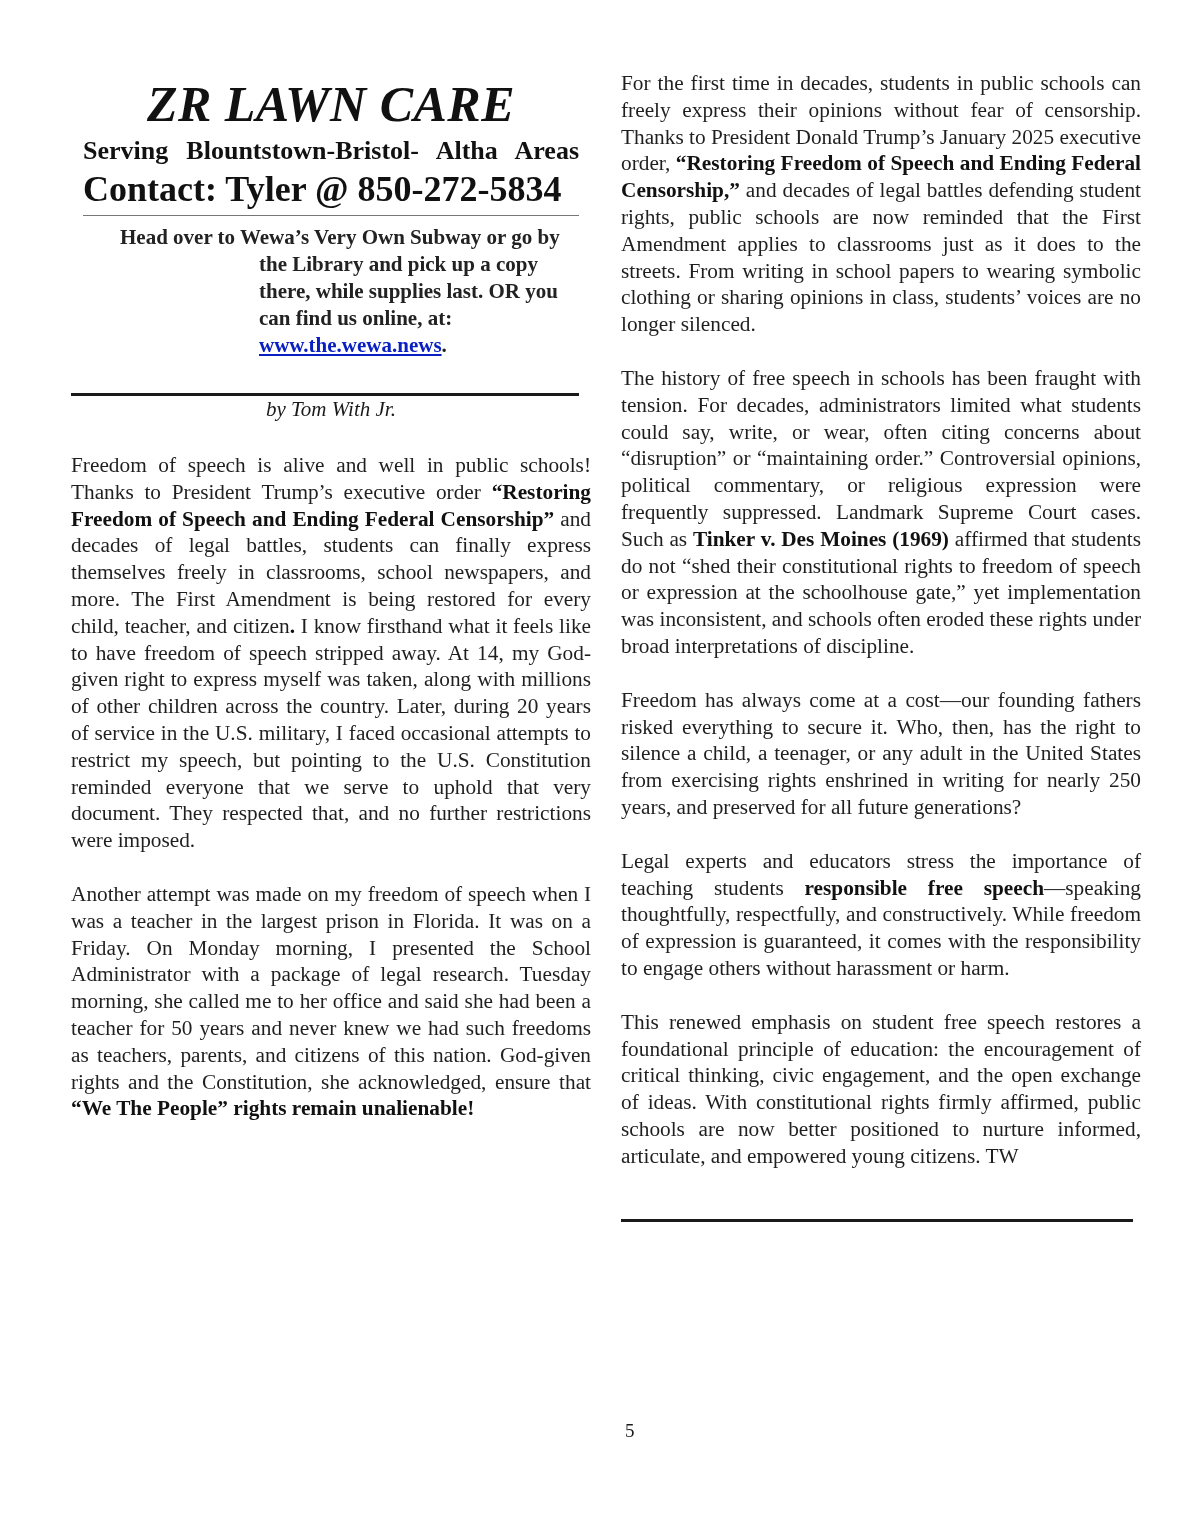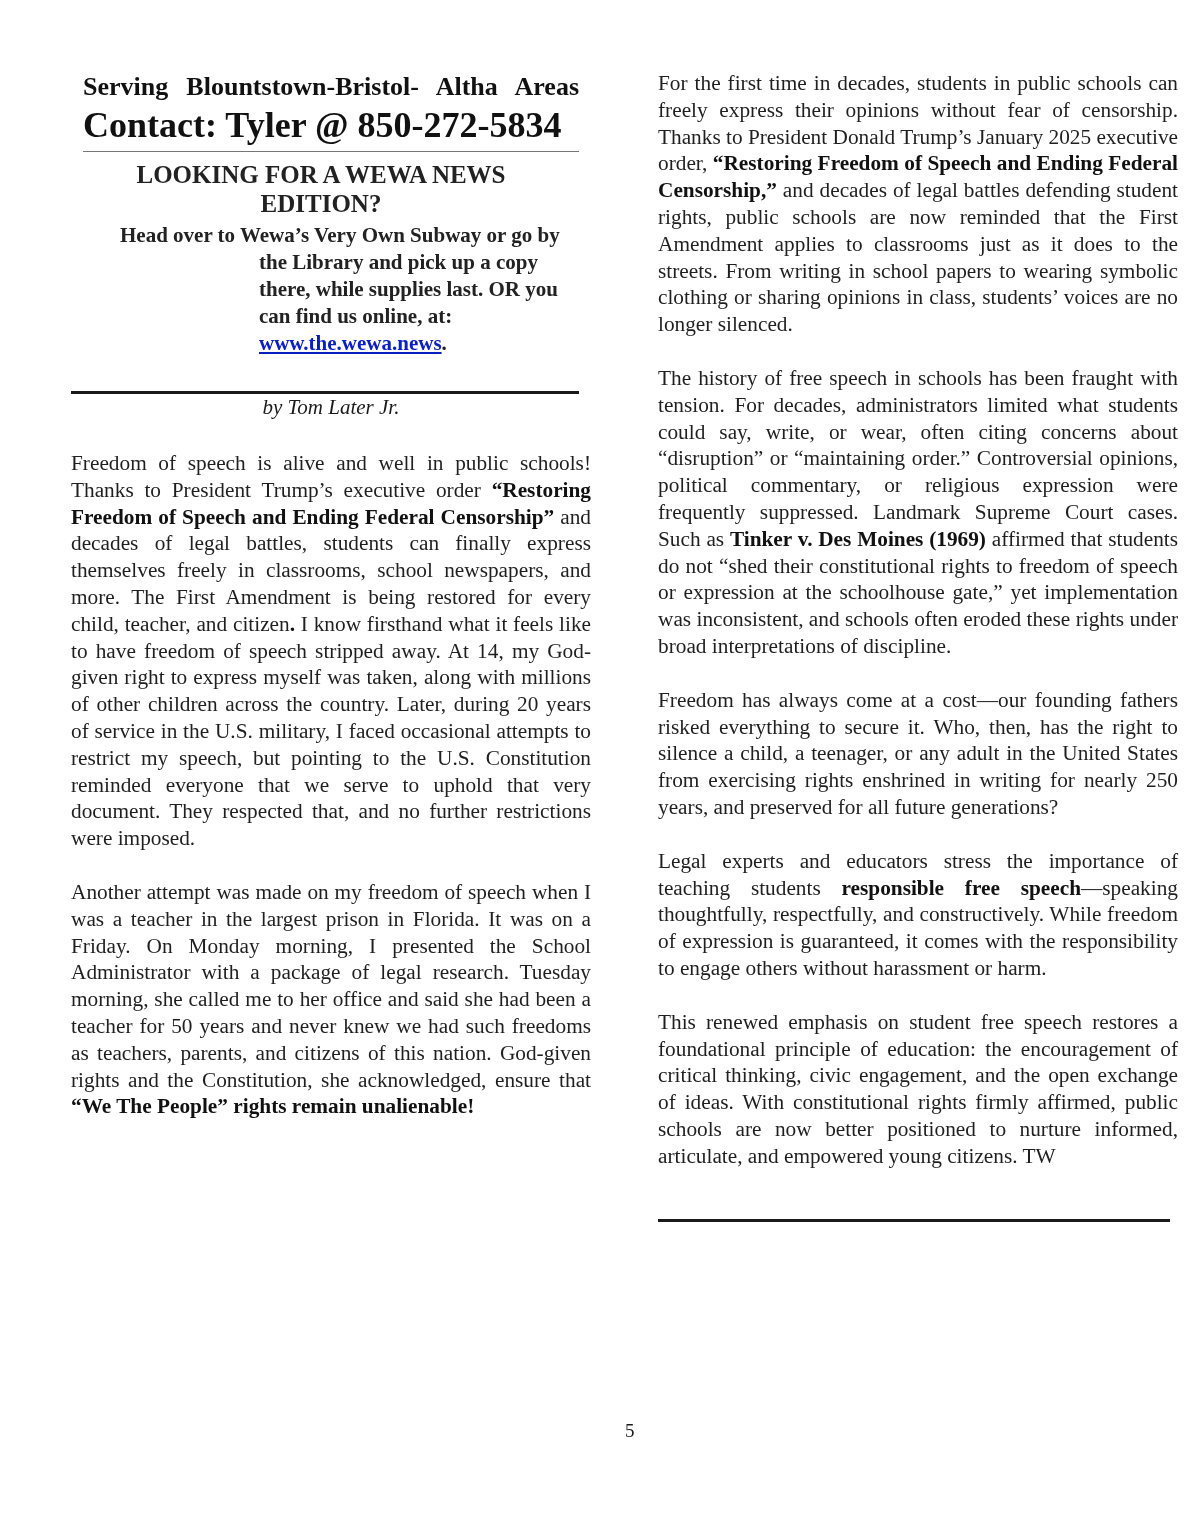--- a/index.html
+++ b/index.html
@@ -1,21 +1,21 @@
 <!DOCTYPE html>
 <html><head>
   <meta charset="utf-8">
   <style>
     html, body { margin: 0; padding: 0; background: #ffffff; }
     body {
       width: 1190px; height: 1540px; position: relative; overflow: hidden;
       font-family: "Liberation Serif", "DejaVu Serif", serif; color: #1a1a1a;
     }
     .col-left { position: absolute; left: 71px; top: 70px; width: 520px; }
-    .col-right { position: absolute; left: 658px; top: 70px; width: 520px; }
+    .col-right { position: absolute; left: 621px; top: 70px; width: 520px; }
 
     .ad-title {
       font-style: italic; font-weight: bold; font-size: 50px; line-height: 60px;
       text-align: center; margin: 4px 0 0 0; color: #111; letter-spacing: 0.5px;
     }
     .ad-line {
       font-weight: bold; font-size: 26px; line-height: 33px; text-align: justify;
       text-align-last: justify; margin: 0 12px 0 12px; color: #111;
     }
     .ad-contact {
@@ -57,33 +57,33 @@
     .page-number {
       position: absolute; left: 625px; top: 1420px; font-size: 19px; line-height: 22px;
     }
   </style>
 </head>
 <body>
 
 <div class="col-left">
 
   <section>
+    <div class="ad-title">ZR LAWN CARE</div>
     <div class="ad-line">Serving Blountstown-Bristol- Altha Areas</div>
     <div class="ad-contact">Contact: Tyler @ 850-272-5834</div>
     <hr class="ad-rule">
   </section>
 
   <section class="promo">
-    <div class="promo-head">LOOKING FOR A WEWA NEWS EDITION?</div>
     <div class="promo-body"><span>Head over to Wewa’s Very Own Subway or go by the Library and pick up a copy there, while supplies last. OR you can find us online, at:</span> <a class="promo-link">www.the.wewa.news</a><span>.</span></div>
   </section>
 
   <hr class="thick-rule rule-left">
 
-  <div class="byline">by Tom Later Jr.</div>
+  <div class="byline">by Tom With Jr.</div>
 
   <p class="body gap-lg"><span>Freedom of speech is alive and well in public schools! Thanks to President Trump’s executive order </span><b>“Restoring Freedom of Speech and Ending Federal Censorship”</b><span> and decades of legal battles, students can finally express themselves freely in classrooms, school newspapers, and more. The First Amendment is being restored for every child, teacher, and citizen</span><b>.</b><span> I know firsthand what it feels like to have freedom of speech stripped away. At 14, my God-given right to express myself was taken, along with millions of other children across the country. Later, during 20 years of service in the U.S. military, I faced occasional attempts to restrict my speech, but pointing to the U.S. Constitution reminded everyone that we serve to uphold that very document. They respected that, and no further restrictions were imposed.</span></p>
 
   <p class="body gap-md"><span>Another attempt was made on my freedom of speech when I was a teacher in the largest prison in Florida. It was on a Friday. On Monday morning, I presented the School Administrator with a package of legal research. Tuesday morning, she called me to her office and said she had been a teacher for 50 years and never knew we had such freedoms as teachers, parents, and citizens of this nation. God-given rights and the Constitution, she acknowledged, ensure that </span><b>“We The People” rights remain unalienable!</b></p>
 </div>
 
 <div class="col-right">
   <p class="body"><span>For the first time in decades, students in public schools can freely express their opinions without fear of censorship. Thanks to President Donald Trump’s January 2025 executive order, </span><b>“Restoring Freedom of Speech and Ending Federal Censorship,”</b><span> and decades of legal battles defending student rights, public schools are now reminded that the First Amendment applies to classrooms just as it does to the streets. From writing in school papers to wearing symbolic clothing or sharing opinions in class, students’ voices are no longer silenced.</span></p>
 
   <p class="body gap-md"><span>The history of free speech in schools has been fraught with tension. For decades, administrators limited what students could say, write, or wear, often citing concerns about “disruption” or “maintaining order.” Controversial opinions, political commentary, or religious expression were frequently suppressed. Landmark Supreme Court cases. Such as </span><b>Tinker v. Des Moines (1969)</b><span> affirmed that students do not “shed their constitutional rights to freedom of speech or expression at the schoolhouse gate,” yet implementation was inconsistent, and schools often eroded these rights under broad interpretations of discipline.</span></p>

